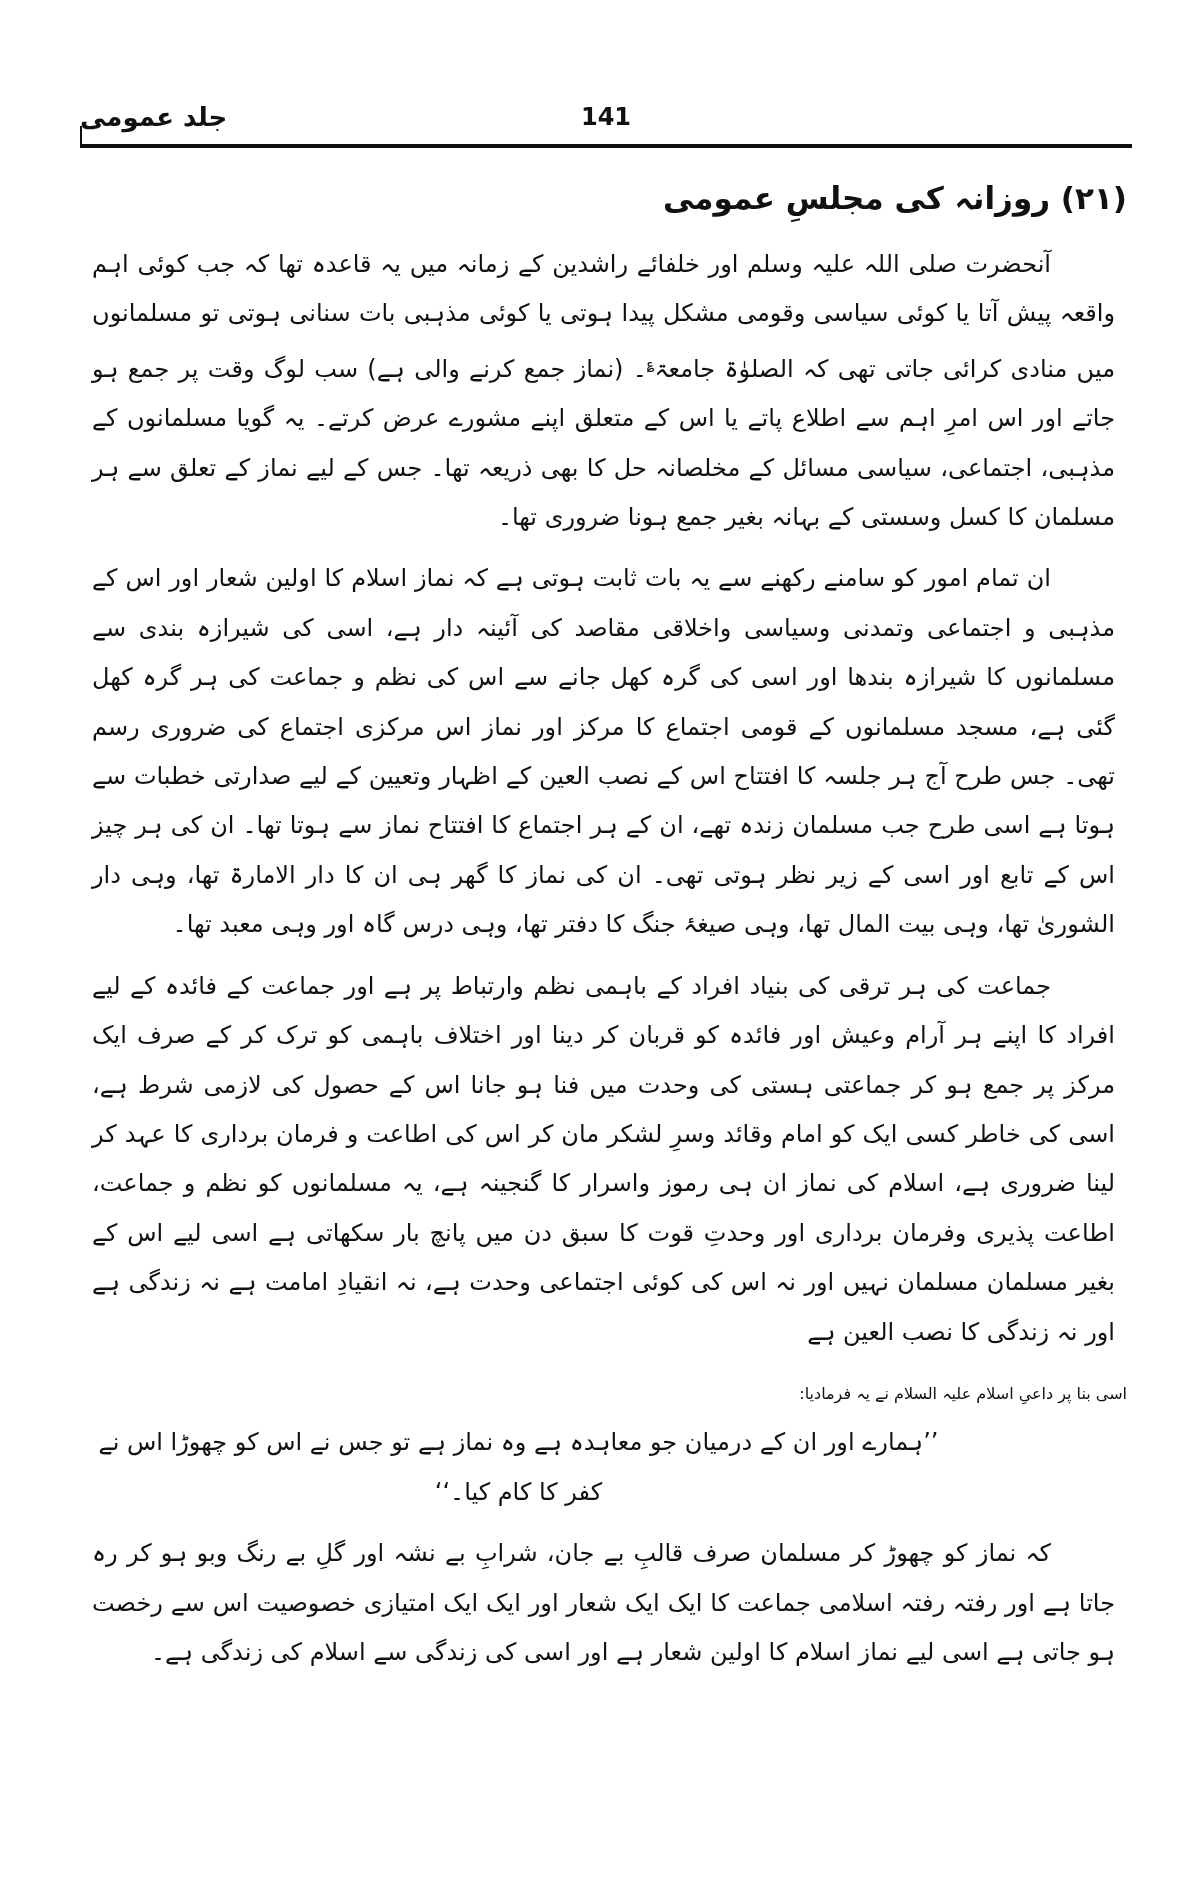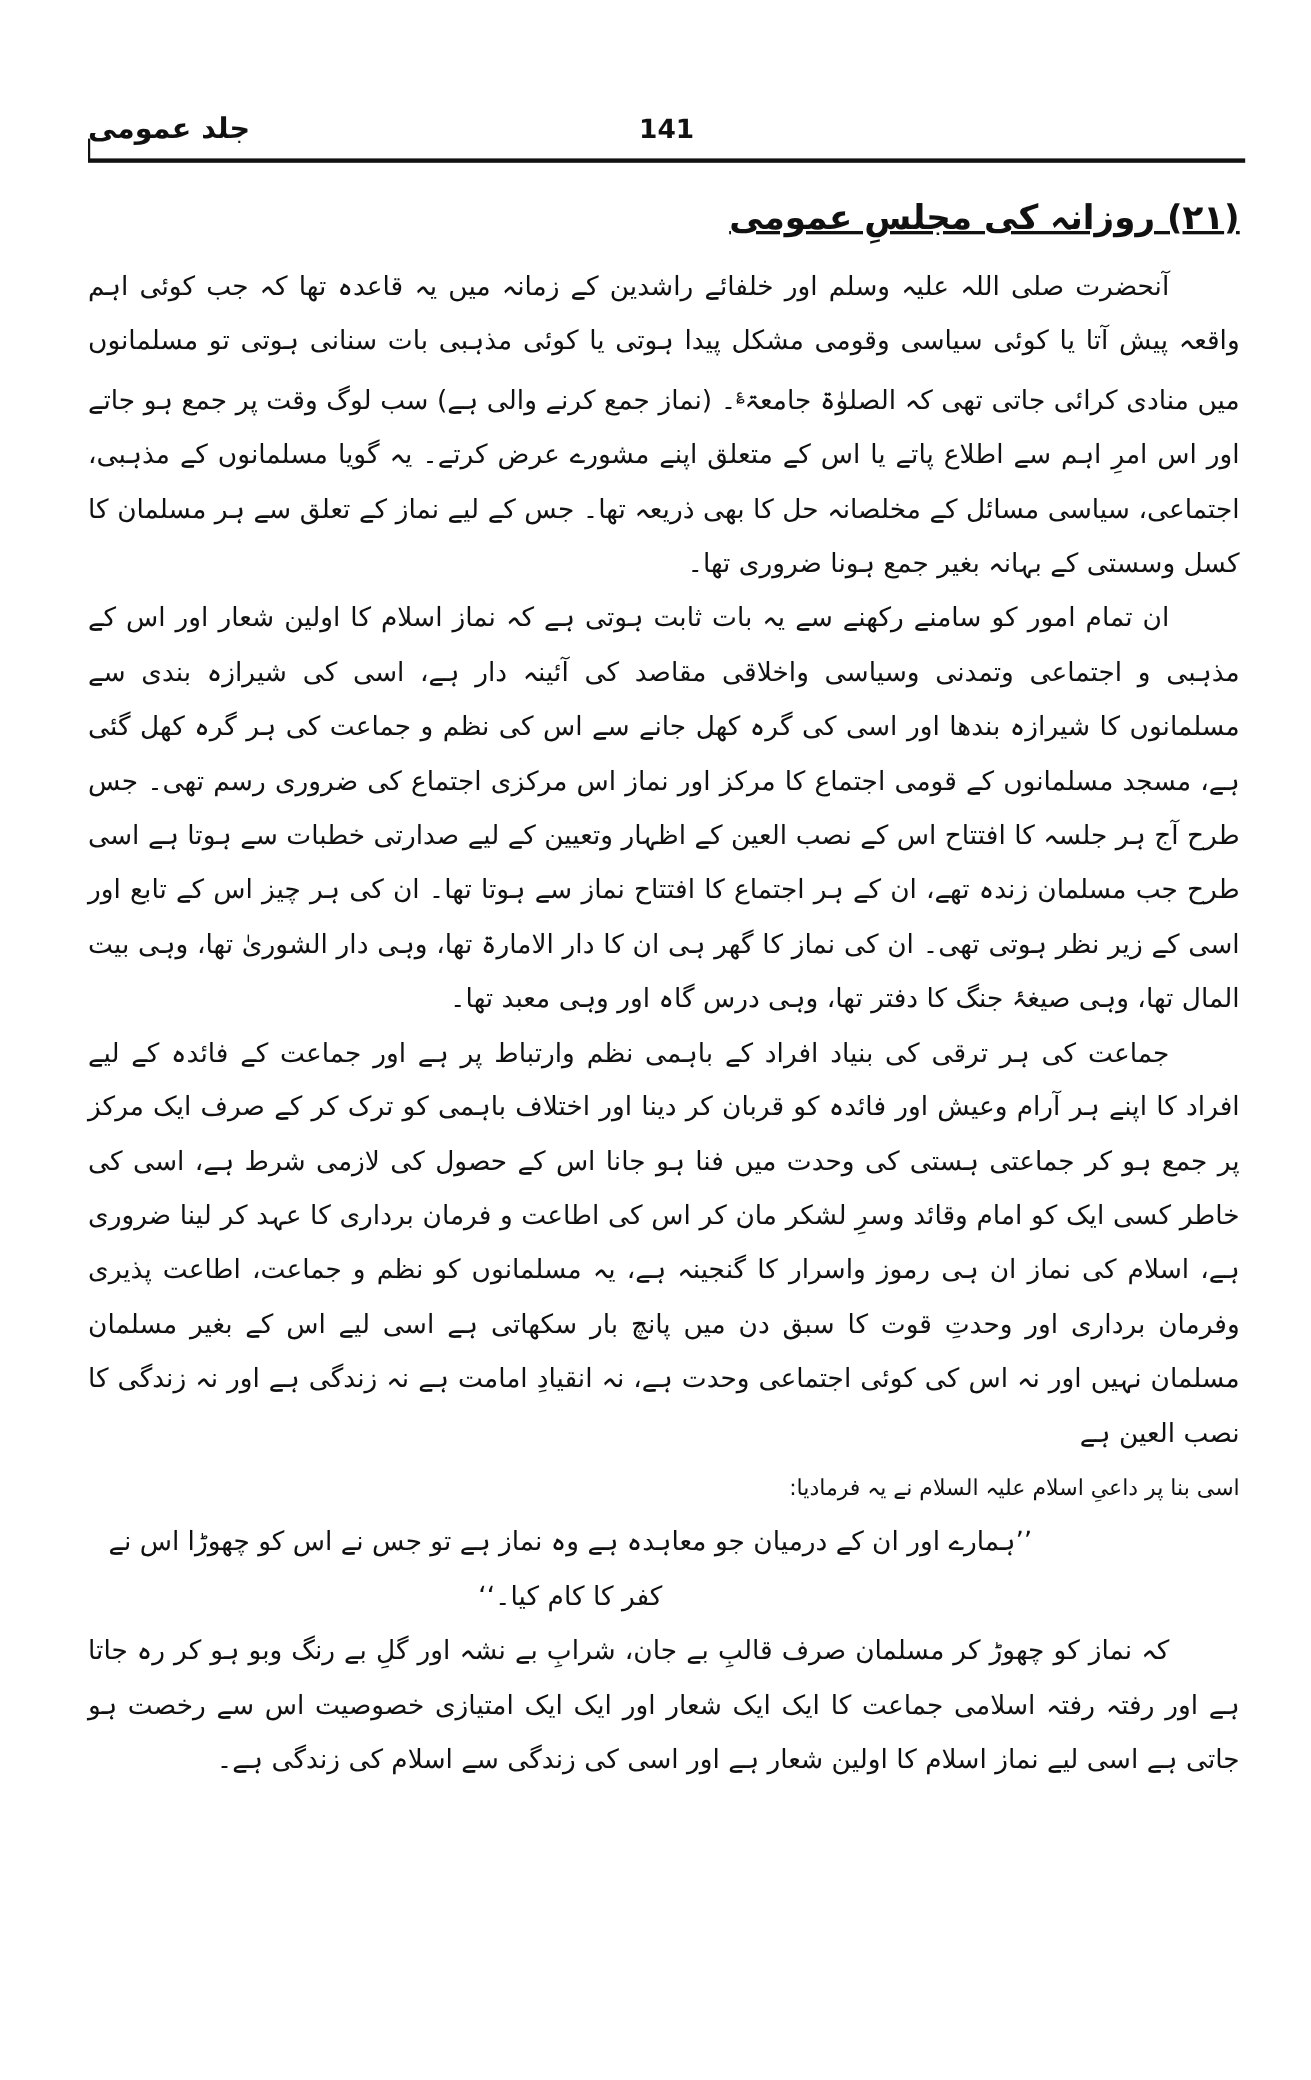--- a/index.html
+++ b/index.html
@@ -90,36 +90,35 @@
       direction: rtl;
       text-align: justify;
       font-family: "DejaVu Sans", sans-serif;
     }
     .section-heading {
       font-size: 31px;
       font-weight: bold;
       line-height: 60px;
       margin: 0 0 8px 0;
       text-align: right;
-      text-decoration: underline;
     }
     .para {
       font-size: 24px;
       line-height: 49.4px;
-      margin: 0;
+      margin: 12px;
       text-indent: 64px;
       text-align: justify;
       text-align-last: right;
     }
     .para .note-marker {
       font-size: 13px;
       vertical-align: super;
     }
     .intro-line {
-      font-size: 20px;
+      font-size: 16px;
       line-height: 49.4px;
       margin: 0;
       text-align: right;
     }
     .arabic-quote {
       font-family: "DejaVu Serif", serif;
       font-size: 25px;
       font-weight: bold;
       line-height: 49.4px;
       margin: 0;

